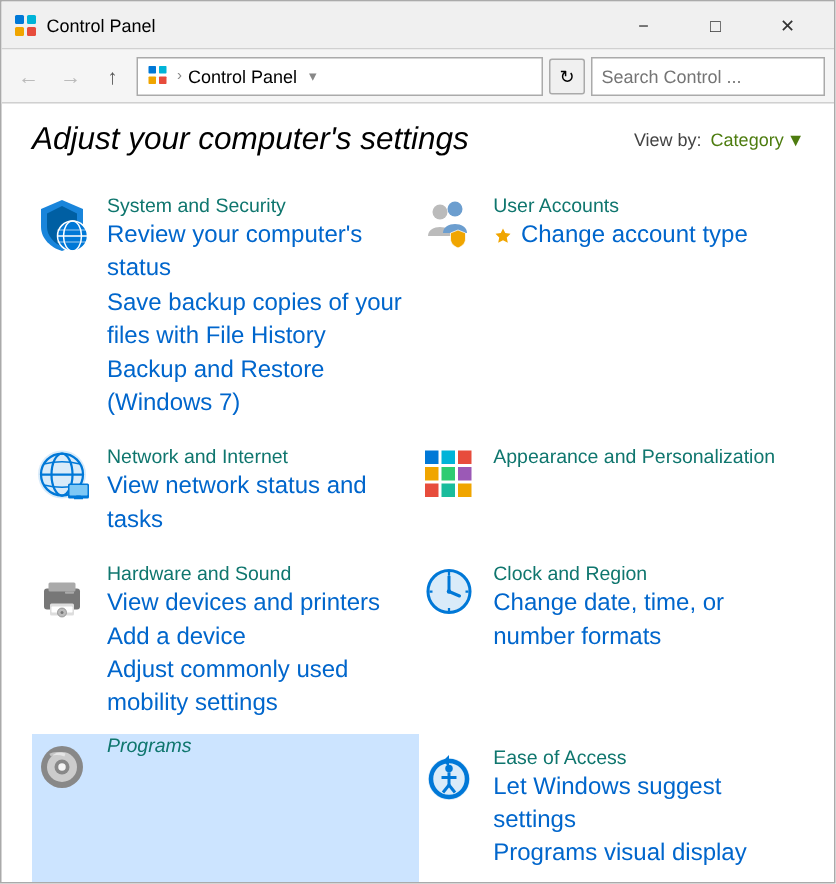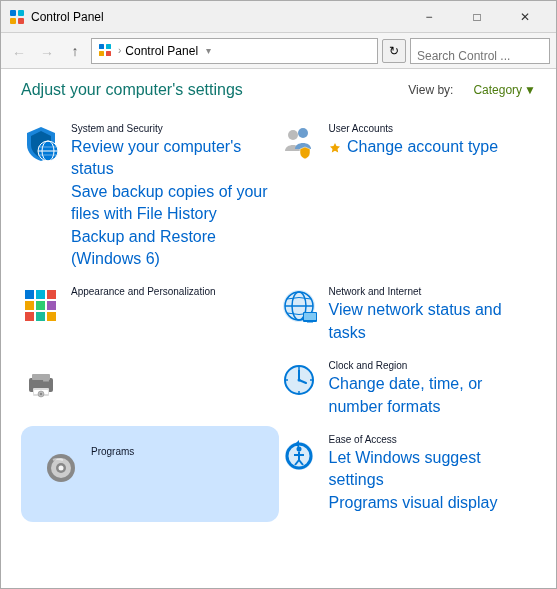--- a/index.html
+++ b/index.html
@@ -98,26 +98,26 @@
       border: 1px solid #aaa;
       background: #f0f0f0;
       cursor: pointer;
       display: flex;
       align-items: center;
       justify-content: center;
       font-size: 12px;
       border-radius: 2px;
     }
     .search-box {
-      width: 140px;
+      width: 156px;
       height: 26px;
       border: 1px solid #aaa;
       background: #fff;
       display: flex;
-      align-items: flex-end;
+      align-items: center;
       padding: 0 6px;
     }
     .search-input {
       border: none;
       outline: none;
       flex: 1;
       font-size: 12px;
       color: #888;
       background: transparent;
     }
@@ -129,28 +129,29 @@
       height: calc(589px - 32px - 36px);
       overflow-y: auto;
     }
     .content-header {
       display: flex;
       align-items: center;
       justify-content: space-between;
       margin-bottom: 16px;
     }
     .content-title {
-      font-size: 16px;
-      color: #0f766e;
+      font-size: 21px;
+      color: #000000;
       font-weight: normal;
+      font-style: italic;
     }
     .view-by {
       display: flex;
       align-items: flex-start;
-      gap: 20px;
+      gap: 6px;
       font-size: 12px;
       color: #444;
     }
     .view-by-btn {
       color: #4d7c0f;
       cursor: pointer;
       display: flex;
       align-items: center;
       gap: 2px;
       border: none;
@@ -165,35 +166,36 @@
       gap: 0;
     }
     .category-item {
       display: flex;
       align-items: flex-start;
       padding: 8px 8px 8px 0;
       gap: 10px;
     }
     .category-item.highlighted {
       background: #cce4ff;
-      border-radius: 12px;
-      padding: 20px;
+      border-radius: 0;
+      padding: 0;
+      font-style: italic;
     }
     .cat-icon {
       width: 40px;
       height: 40px;
       flex-shrink: 0;
       display: flex;
       align-items: center;
       justify-content: center;
     }
     .cat-content { flex: 1; }
     .cat-title {
-      font-size: 10px;
-      color: #0f172a;
+      font-size: 13px;
+      color: #0f766e;
       font-weight: normal;
       margin-bottom: 2px;
       cursor: pointer;
     }
     .cat-link {
       display: block;
       font-size: 16px;
       color: #0066cc;
       cursor: pointer;
       line-height: 1.4;
@@ -264,21 +266,21 @@
           <ellipse cx="27" cy="28" rx="6" ry="10" fill="none" stroke="#fff" stroke-width="1"></ellipse>
           <line x1="17" y1="28" x2="37" y2="28" stroke="#fff" stroke-width="1"></line>
           <line x1="17" y1="24" x2="37" y2="24" stroke="#fff" stroke-width="0.7" opacity="0.6"></line>
           <line x1="17" y1="32" x2="37" y2="32" stroke="#fff" stroke-width="0.7" opacity="0.6"></line>
         </svg>
       </div>
       <div class="cat-content">
         <div class="cat-title">System and Security</div>
         <span class="cat-link">Review your computer's status</span>
         <span class="cat-link">Save backup copies of your files with File History</span>
-        <span class="cat-link">Backup and Restore (Windows 6)</span>
+        <span class="cat-link">Backup and Restore (Windows 7)</span>
       </div>
     </div>
 
     <div class="category-item">
       <div class="cat-icon">
         <svg width="40" height="40" viewBox="0 0 40 40">
 
           <circle cx="14" cy="12" r="5" fill="#bbb"></circle>
           <path d="M6 28 C6 20 22 20 22 28 Z" fill="#bbb"></path>
           <circle cx="24" cy="10" r="5" fill="#6c9ecf"></circle>
@@ -288,20 +290,43 @@
         </svg>
       </div>
       <div class="cat-content">
         <div class="cat-title">User Accounts</div>
         <span class="cat-link">
           <svg width="12" height="12" viewBox="0 0 12 12" style="vertical-align:middle;margin-right:2px">
               <path d="M6 1L7.5 4L11 4.5L8.5 7L9.2 10.5L6 8.8L2.8 10.5L3.5 7L1 4.5L4.5 4Z" fill="#f0a500"></path>
             </svg>
           Change account type
         </span>
+      </div>
+    </div>
+
+    <div class="category-item">
+      <div class="cat-icon">
+        <svg width="40" height="40" viewBox="0 0 40 40">
+
+          <circle cx="20" cy="20" r="16" fill="#0078d7" opacity="0.15"></circle>
+          <circle cx="20" cy="20" r="14" fill="none" stroke="#0078d7" stroke-width="1.5"></circle>
+          <ellipse cx="20" cy="20" rx="7" ry="14" fill="none" stroke="#0078d7" stroke-width="1.5"></ellipse>
+          <line x1="6" y1="20" x2="34" y2="20" stroke="#0078d7" stroke-width="1.5"></line>
+          <path d="M8 13 Q20 10 32 13" fill="none" stroke="#0078d7" stroke-width="1"></path>
+          <path d="M8 27 Q20 30 32 27" fill="none" stroke="#0078d7" stroke-width="1"></path>
+
+          <rect x="24" y="26" width="14" height="10" rx="1" fill="#0078d7"></rect>
+          <rect x="25" y="27" width="12" height="7" rx="0.5" fill="#7ec8f5"></rect>
+          <rect x="28" y="35" width="6" height="1.5" fill="#0078d7"></rect>
+          <rect x="29.5" y="34" width="3" height="1.5" fill="#0078d7"></rect>
+        </svg>
+      </div>
+      <div class="cat-content">
+        <div class="cat-title">Network and Internet</div>
+        <span class="cat-link">View network status and tasks</span>
       </div>
     </div>
 
     <div class="category-item">
       <div class="cat-icon">
         <svg width="40" height="40" viewBox="0 0 40 40">
 
           <rect x="4" y="4" width="9" height="9" fill="#0078d7"></rect>
           <rect x="15" y="4" width="9" height="9" fill="#00b4d8"></rect>
           <rect x="26" y="4" width="9" height="9" fill="#e74c3c"></rect>
@@ -315,52 +340,35 @@
       </div>
       <div class="cat-content">
         <div class="cat-title">Appearance and Personalization</div>
       </div>
     </div>
 
     <div class="category-item">
       <div class="cat-icon">
         <svg width="40" height="40" viewBox="0 0 40 40">
 
-          <circle cx="20" cy="20" r="16" fill="#0078d7" opacity="0.15"></circle>
-          <circle cx="20" cy="20" r="14" fill="none" stroke="#0078d7" stroke-width="1.5"></circle>
-          <ellipse cx="20" cy="20" rx="7" ry="14" fill="none" stroke="#0078d7" stroke-width="1.5"></ellipse>
-          <line x1="6" y1="20" x2="34" y2="20" stroke="#0078d7" stroke-width="1.5"></line>
-          <path d="M8 13 Q20 10 32 13" fill="none" stroke="#0078d7" stroke-width="1"></path>
-          <path d="M8 27 Q20 30 32 27" fill="none" stroke="#0078d7" stroke-width="1"></path>
-
-          <rect x="24" y="26" width="14" height="10" rx="1" fill="#0078d7"></rect>
-          <rect x="25" y="27" width="12" height="7" rx="0.5" fill="#7ec8f5"></rect>
-          <rect x="28" y="35" width="6" height="1.5" fill="#0078d7"></rect>
-          <rect x="29.5" y="34" width="3" height="1.5" fill="#0078d7"></rect>
-        </svg>
-      </div>
-      <div class="cat-content">
-        <div class="cat-title">Network and Internet</div>
-        <span class="cat-link">View network status and tasks</span>
-      </div>
-    </div>
-
-    <div class="category-item">
-      <div class="cat-icon">
-        <svg width="40" height="40" viewBox="0 0 40 40">
-
           <rect x="8" y="18" width="24" height="14" rx="2" fill="#777"></rect>
           <rect x="11" y="14" width="18" height="6" rx="1" fill="#aaa"></rect>
           <rect x="12" y="28" width="16" height="8" rx="1" fill="#ddd"></rect>
           <rect x="13" y="30" width="14" height="4" rx="0.5" fill="#fff"></rect>
 
           <circle cx="20" cy="34" r="3" fill="#bbb" stroke="#888" stroke-width="0.5"></circle>
           <circle cx="20" cy="34" r="1" fill="#777"></circle>
           <rect x="22" y="20" width="6" height="1.5" rx="0.5" fill="#aaa"></rect>
         </svg>
+      </div>
+      <div class="cat-content">
+        <div class="cat-title">Hardware and Sound</div>
+        <span class="cat-link">View devices and printers</span>
+        <span class="cat-link">Add a device</span>
+        <span class="cat-link">Adjust commonly used mobility settings</span>
       </div>
     </div>
 
     <div class="category-item">
       <div class="cat-icon">
         <svg width="40" height="40" viewBox="0 0 40 40">
           <circle cx="20" cy="20" r="15" fill="#0078d7" opacity="0.15"></circle>
           <circle cx="20" cy="20" r="14" fill="none" stroke="#0078d7" stroke-width="2"></circle>
           <circle cx="20" cy="20" r="1.5" fill="#0078d7"></circle>
 

